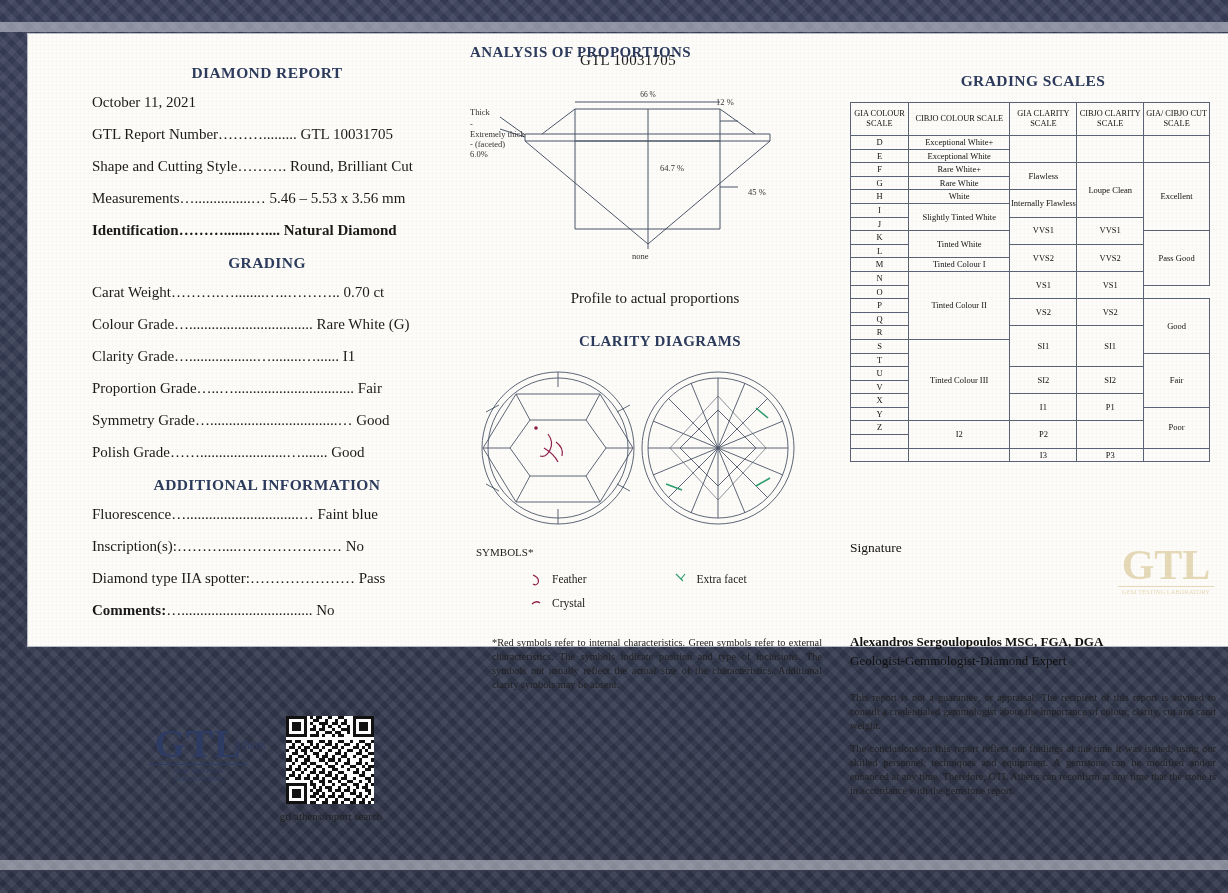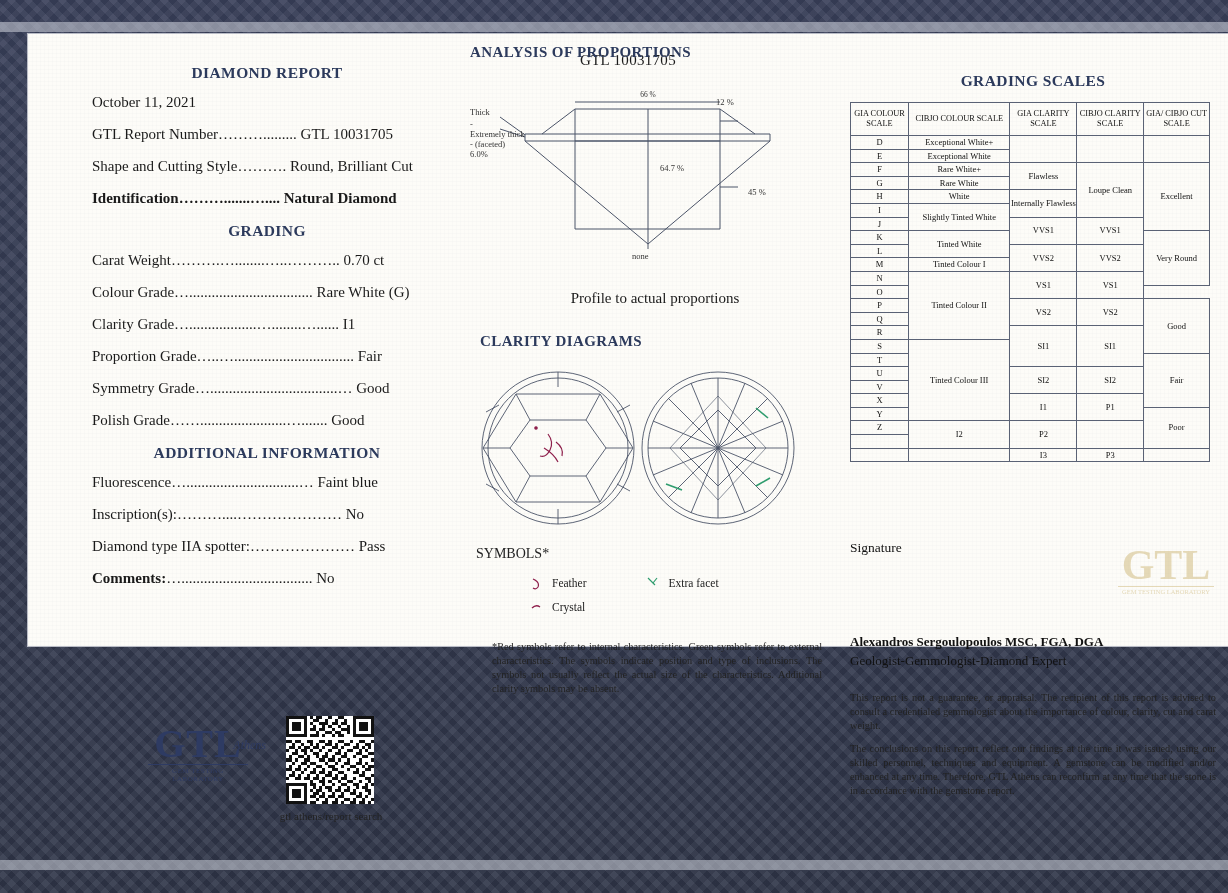--- a/index.html
+++ b/index.html
@@ -42,24 +42,24 @@
   .line.b{font-weight:bold;}
   .doc-id{
     position:absolute;left:0;right:0;top:18px;text-align:center;
     font-size:15px;color:#1b1b1b;letter-spacing:.3px;
   }
   
   .mid-title{text-align:left;color:#2c3a5c;font-weight:bold;font-size:15px;letter-spacing:.4px;}
   .proportions{position:relative;width:370px;height:215px;margin-top:8px;}
   .prop-caption{text-align:center;font-size:15px;color:#1a1a1a;margin-top:6px;}
   .tiny{font-size:8.5px;color:#333;position:absolute;}
-  .clarity-title{color:#2c3a5c;font-weight:bold;font-size:15px;margin:26px 0 6px 10px;letter-spacing:.4px;}
+  .clarity-title{color:#2c3a5c;font-weight:bold;font-size:15px;margin:26px 0 6px 10px;letter-spacing:.4px;text-align:center;}
   .diagrams{position:relative;height:190px;}
-  .symbols-label{font-size:14px;color:#222;margin-left:6px;}
-  .symrow{display:flex;gap:60px;margin-top:14px;padding-left:60px;font-size:11.5px;color:#222;}
+  .symbols-label{font-size:11px;color:#222;margin-left:6px;}
+  .symrow{display:flex;gap:88px;margin-top:14px;padding-left:60px;font-size:11.5px;color:#222;}
   .symitem{display:flex;align-items:center;gap:8px;}
   .footnote{
     font-size:10.3px;color:#222;text-align:justify;line-height:1.35;margin-top:26px;
   }
   
   table.scales{border-collapse:collapse;width:360px;font-size:8.5px;color:#111;}
   table.scales th,table.scales td{border:1px solid #5a6275;text-align:center;padding:0;height:12.6px;line-height:12.6px;}
   table.scales th{font-weight:normal;font-size:8.3px;line-height:10px;height:30px;padding:1px 2px;}
   .sig{font-size:13.5px;color:#111;margin-top:78px;}
   .expert{font-weight:bold;font-size:13px;color:#111;margin-top:78px;}
@@ -95,20 +95,23 @@
 
   <div class="col-left">
     <h2 class="sec">DIAMOND REPORT</h2>
     <div class="line">October 11, 2021</div>
 
     <div class="line">
       <span>GTL Report Number</span><span>……….........</span> <span>GTL 10031705</span>
     </div>
     <div class="line">
       <span>Shape and Cutting Style</span><span>……….</span> <span>Round, Brilliant Cut</span>
+    </div>
+    <div class="line">
+      <span>Measurements</span><span>…...............…</span> <span>5.46 – 5.53 x 3.56 mm</span>
     </div>
     <div class="line b">
       <span>Identification</span><span>……….......…....</span> <span>Natural Diamond</span>
     </div>
 
     <h2 class="sec">GRADING</h2>
     <div class="line">
       <span>Carat Weight</span><span>……….…........…..………..</span> <span>0.70 ct</span>
     </div>
     <div class="line">
@@ -560,21 +563,21 @@
           <td rowspan="2">Slightly Tinted White</td>
         </tr>
         <tr>
           <td>J</td>
           <td rowspan="2">VVS1</td>
           <td rowspan="2">VVS1</td>
         </tr>
         <tr>
           <td>K</td>
           <td rowspan="2">Tinted White</td>
-          <td rowspan="4">Very Round</td>
+          <td rowspan="4">Pass Good</td>
         </tr>
         <tr>
           <td>L</td>
           <td rowspan="2">VVS2</td>
           <td rowspan="2">VVS2</td>
         </tr>
         <tr>
           <td>M</td>
           <td>Tinted Colour I</td>
         </tr>

